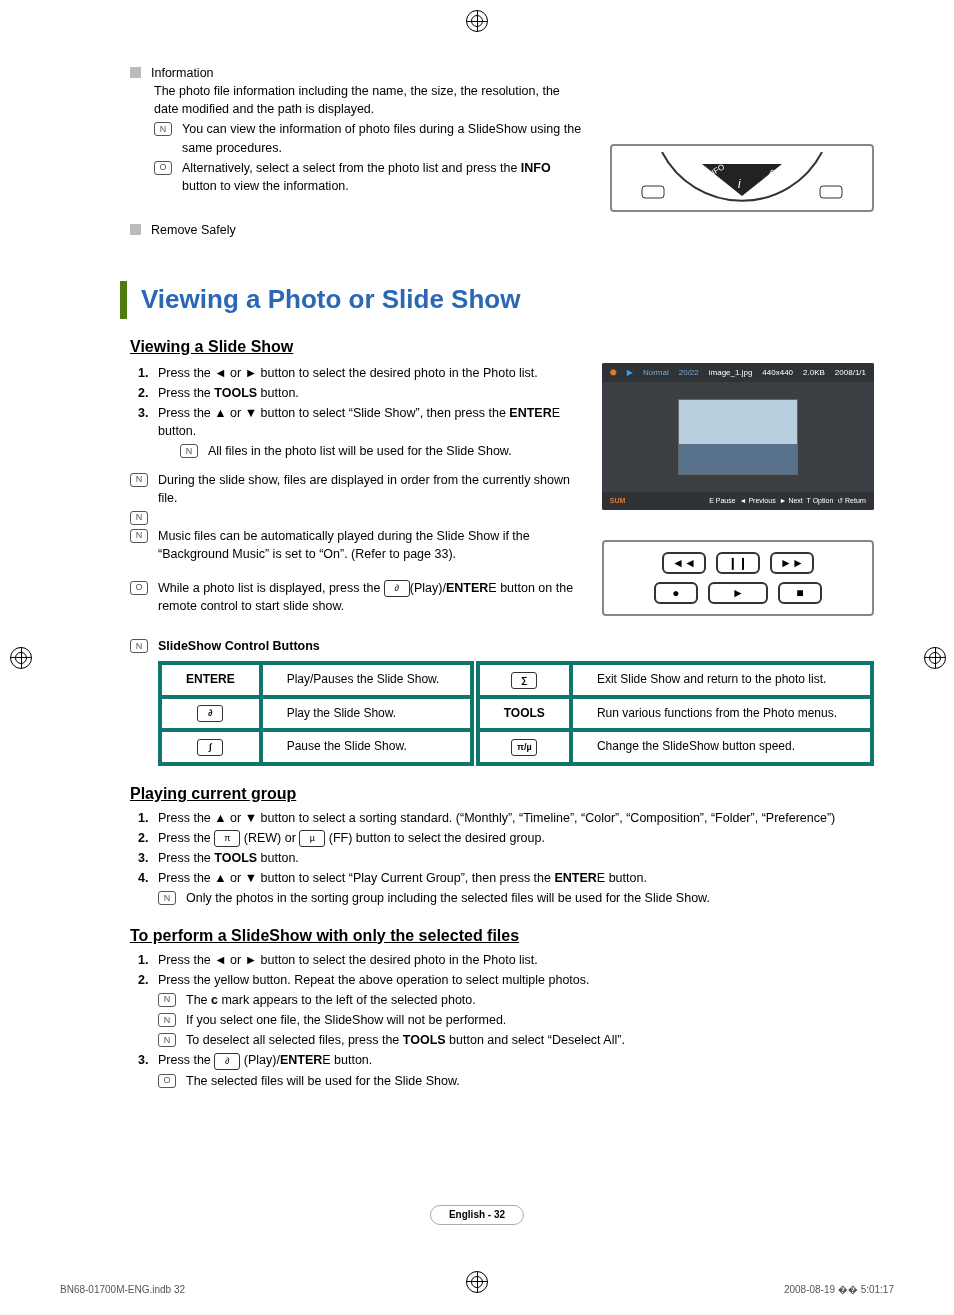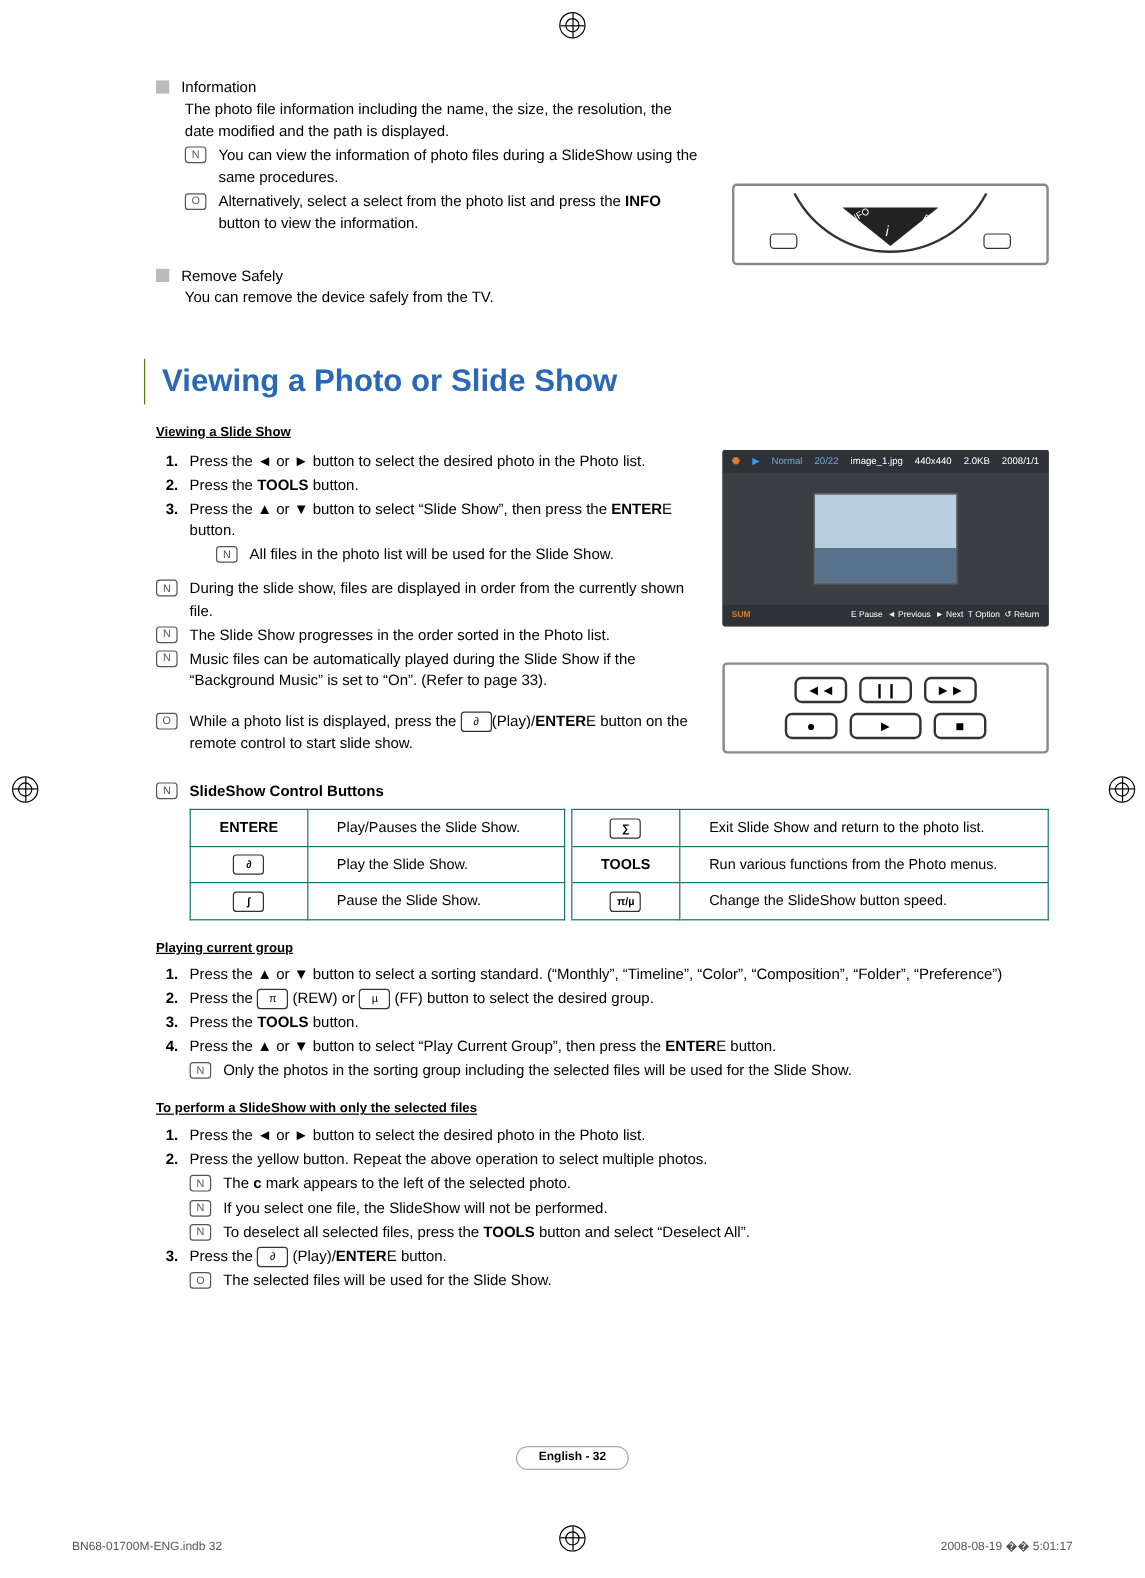--- a/index.html
+++ b/index.html
@@ -23,42 +23,42 @@
   .reg-top{position:absolute;left:50%;top:10px;transform:translateX(-50%);}
   .reg-bot{position:absolute;left:50%;bottom:22px;transform:translateX(-50%);}
   .reg-side{position:absolute;top:50%;transform:translateY(-50%);}
   .reg-side.left{left:10px;} .reg-side.right{right:8px;}
   .content{margin-left:30px;margin-right:20px;}
   .gbullet{width:11px;height:11px;background:#bbb;display:inline-block;vertical-align:middle;margin-right:10px;margin-top:-2px;}
   .item-head{margin-top:4px;}
   .item-body{margin-left:24px;}
   .note-line{display:flex;gap:10px;margin:2px 0;align-items:flex-start;}
   .note-icon{flex:0 0 18px;display:inline-flex;align-items:center;justify-content:center;border:1px solid #555;border-radius:3px;font-size:9px;height:14px;margin-top:2px;color:#555;}
-  .section-title{font-size:26px;font-weight:bold;color:#2a68b6;border-left:1px solid #4d7c0f;padding-left:14px;margin:42px 0 10px -10px;}
-  .h3{font-weight:bold;text-decoration:underline;font-size:11px;margin:16px 0 4px;}
+  .section-title{font-size:26px;font-weight:bold;color:#2a68b6;border-left:7px solid #4d7c0f;padding-left:14px;margin:42px 0 10px -10px;}
+  .h3{font-weight:bold;text-decoration:underline;font-size:16px;margin:16px 0 4px;}
   ol.steps{margin:2px 0;padding-left:22px;}
   ol.steps li{margin:2px 0;padding-left:6px;}
   ol.steps li::marker{font-weight:bold;}
   .btnicon{display:inline-block;border:1px solid #333;border-radius:3px;min-width:26px;text-align:center;font-size:9px;padding:1px 4px;vertical-align:middle;}
   .col-wrap{display:flex;gap:24px;align-items:center;}
   .col-main{flex:1;}
   .col-side{flex:0 0 264px;}
   .remote-box{border:2px solid #888;border-radius:4px;padding:8px;display:flex;gap:8px;justify-content:center;align-items:center;height:68px;}
   .tv-screenshot{background:#3b3e42;color:#fff;font-size:8px;border-radius:2px;padding:0;overflow:hidden;}
   .tv-top{display:flex;gap:10px;padding:4px 8px;background:#2f3236;align-items:center;}
   .tv-top .play{color:#3c9df0;}
   .tv-img{height:110px;display:flex;align-items:center;justify-content:center;background:#3b3e42;}
   .tv-img .photo{width:120px;height:76px;background:linear-gradient(#b8cfe0 60%,#57728a 60%);border:1px solid #666;}
   .tv-bot{display:flex;justify-content:space-between;padding:4px 8px;background:#2f3236;font-size:7px;align-items:center;}
   .tv-bot .sum{color:#e07a2e;font-weight:bold;}
   .remote-box2{border:2px solid #888;border-radius:4px;padding:10px 14px;display:flex;flex-direction:column;gap:8px;align-items:center;}
   .rb-row{display:flex;gap:10px;}
   .rkey{border:2px solid #333;border-radius:6px;min-width:44px;height:22px;display:inline-flex;align-items:center;justify-content:center;font-size:12px;}
   table.ctrl{border-collapse:collapse;width:100%;margin-top:6px;font-size:12px;}
-  table.ctrl td{border:1px solid #0f766e;padding:6px 24px;vertical-align:middle;}
+  table.ctrl td{border:4px solid #0f766e;padding:6px 24px;vertical-align:middle;}
   table.ctrl td.k{width:90px;text-align:center;font-weight:bold;}
   table.ctrl td.sep{width:6px;border-top:none;border-bottom:none;padding:0;}
   .pill{display:inline-block;border:1px solid #aaa;border-radius:10px;padding:2px 18px;font-size:10px;font-weight:bold;text-align:center;}
   .footer{position:absolute;left:60px;right:60px;bottom:18px;display:flex;justify-content:space-between;font-size:10px;color:#555;}
   .page-pill{position:absolute;left:50%;bottom:90px;transform:translateX(-50%);}
   .enter-glyph{font-family:Arial;}
   .sub{margin-left:22px;}
   .check{font-weight:bold;}
   .small-gap{height:6px;}
 </style>
@@ -91,21 +91,20 @@
           </div>
         <div class="note-line">
             <span class="note-icon">O</span>
           <span>
             <span>Alternatively, select a select from the photo list and press the </span><b>INFO</b><span> button to view the information.</span>
           </span>
         </div>
       </div>
       <div style="height:20px"></div>
       <div class="item-head"><span class="gbullet"></span><span>Remove Safely</span></div>
-      <div class="item-body"><span>You can remove the device safely from the TV.</span></div>
     </div>
     <div class="col-side">
       <div style="height:56px"></div>
       <div class="remote-box">
         <svg width="220" height="52" viewBox="0 0 220 52">
           <path d="M30 0 A90 90 0 0 0 190 0" fill="none" stroke="#333" stroke-width="2"></path>
           <path d="M70 12 L110 44 L150 12" fill="#222"></path>
           <text x="76" y="24" font-size="8" fill="#fff" transform="rotate(-30 80 24)">INFO</text>
           <text x="136" y="24" font-size="8" fill="#fff" transform="rotate(30 140 24)">EXIT</text>
           <text x="106" y="36" font-size="12" fill="#fff" font-style="italic">i</text>
@@ -135,21 +134,20 @@
             </div>
         </li>
       </ol>
       <div class="small-gap"></div>
       <div class="note-line">
           <span class="note-icon">N</span>
           <span>During the slide show, files are displayed in order from the currently shown file.</span>
         </div>
       <div class="note-line">
           <span class="note-icon">N</span>
-          <span>The Slide Show progresses in the order sorted in the Photo list.</span>
         </div>
       <div class="note-line">
           <span class="note-icon">N</span>
           <span>Music files can be automatically played during the Slide Show if the “Background Music” is set to “On”. (Refer to page 33).</span>
         </div>
       <div style="height:12px"></div>
       <div class="note-line">
           <span class="note-icon">O</span>
         <span>
           <span>While a photo list is displayed, press the </span><span class="btnicon">∂</span><span>(Play)/</span><b>ENTER</b><span class="enter-glyph">E</span><span> button on the remote control to start slide show.</span>

